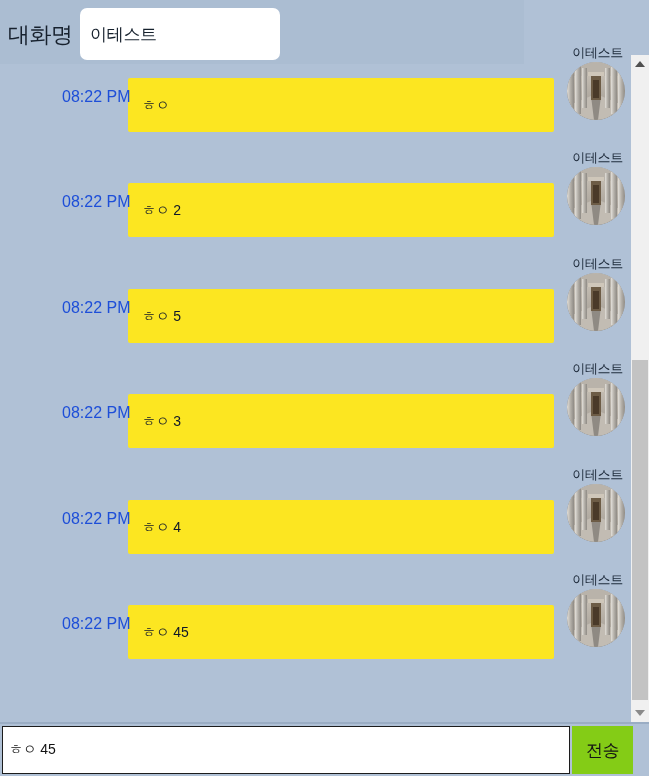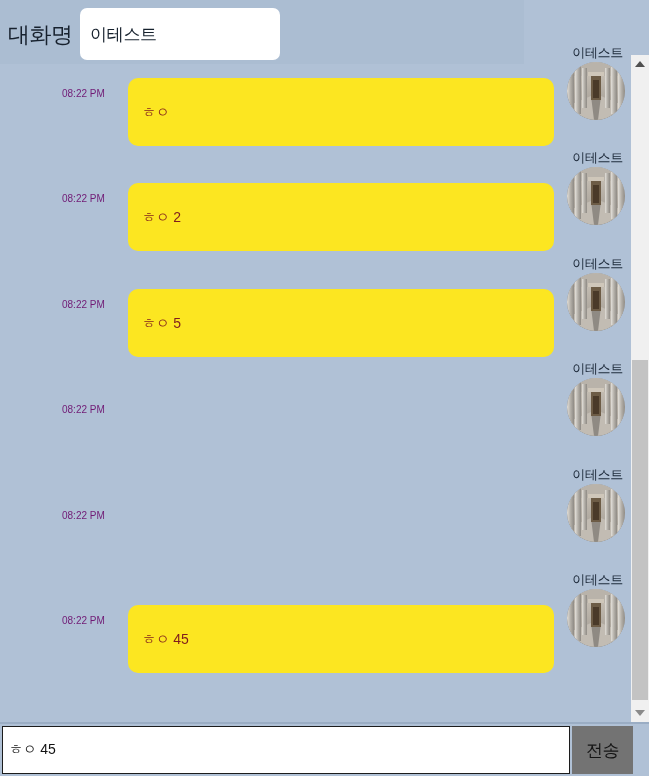--- a/index.html
+++ b/index.html
@@ -61,38 +61,38 @@
   }
   .avatar svg { display: block; width: 58px; height: 58px; }
 
   .bubble {
     position: absolute;
     top: 36px;
     left: 128px;
     right: 77px;
     min-height: 36px;
     background: #fce621;
-    border-radius: 10px;
-    padding: 25px 14px;
+    border-radius: 2px;
+    padding: 18px 14px;
     font-size: 14px;
-    color: #7f1d1d;
+    color: #0f172a;
     line-height: 18px;
     letter-spacing: -0.2px;
   }
   .bubble.incoming {
     background: #ffffff;
     left: 72px;
     right: 131px;
   }
   .time {
     position: absolute;
     top: 46px;
     left: 62px;
-    font-size: 10px;
-    color: #701a75;
+    font-size: 16px;
+    color: #1d4ed8;
     white-space: nowrap;
   }
 
   
   .header {
     position: absolute;
     left: 0; top: 0;
     width: 524px; height: 64px;
     background: #abbdd2;
     display: flex;
@@ -172,21 +172,21 @@
     font-family: "Liberation Sans", sans-serif;
     color: #111;
     padding: 0 6px;
     outline: none;
     letter-spacing: -0.2px;
   }
   .send-button {
     position: absolute;
     left: 572px; top: 2px;
     width: 61px; height: 48px;
-    background: #737373;
+    background: #84cc16;
     border: none;
     font-size: 17px;
     font-family: "Liberation Sans", sans-serif;
     color: #141414;
     cursor: pointer;
     letter-spacing: -0.5px;
   }
   .divider-line {
     position: absolute;
     left: 0; bottom: 52px;
@@ -384,20 +384,21 @@
                 <rect x="15" y="6" width="5" height="40" fill="url(#col4)"></rect>
                 <rect x="51" y="0" width="7" height="58" fill="url(#col4)"></rect>
                 <rect x="44" y="2" width="6" height="50" fill="url(#col4)"></rect>
                 <rect x="38" y="6" width="5" height="40" fill="url(#col4)"></rect>
                 <rect x="24" y="14" width="10" height="24" fill="#6d5c46"></rect>
                 <rect x="26" y="18" width="6" height="18" fill="#4a3a29"></rect>
                 <rect x="21" y="10" width="16" height="4" fill="#cfc7ba"></rect>
               </g>
             </svg>
           </div>
+          <div class="bubble">ㅎㅇ 3</div>
           <div class="time">08:22 PM</div>
         </div>
         <div class="msg-row">
           <div class="sender-name">이테스트</div>
           <div class="avatar">
             <svg viewBox="0 0 58 58">
               <defs>
                 <linearGradient id="sky5" x1="0" y1="0" x2="0" y2="1">
                   <stop offset="0%" stop-color="#cfc8bd"></stop>
                   <stop offset="100%" stop-color="#9b958d"></stop>
@@ -422,20 +423,21 @@
                 <rect x="15" y="6" width="5" height="40" fill="url(#col5)"></rect>
                 <rect x="51" y="0" width="7" height="58" fill="url(#col5)"></rect>
                 <rect x="44" y="2" width="6" height="50" fill="url(#col5)"></rect>
                 <rect x="38" y="6" width="5" height="40" fill="url(#col5)"></rect>
                 <rect x="24" y="14" width="10" height="24" fill="#6d5c46"></rect>
                 <rect x="26" y="18" width="6" height="18" fill="#4a3a29"></rect>
                 <rect x="21" y="10" width="16" height="4" fill="#cfc7ba"></rect>
               </g>
             </svg>
           </div>
+          <div class="bubble">ㅎㅇ 4</div>
           <div class="time">08:22 PM</div>
         </div>
         <div class="msg-row">
           <div class="sender-name">이테스트</div>
           <div class="avatar">
             <svg viewBox="0 0 58 58">
               <defs>
                 <linearGradient id="sky6" x1="0" y1="0" x2="0" y2="1">
                   <stop offset="0%" stop-color="#cfc8bd"></stop>
                   <stop offset="100%" stop-color="#9b958d"></stop>

